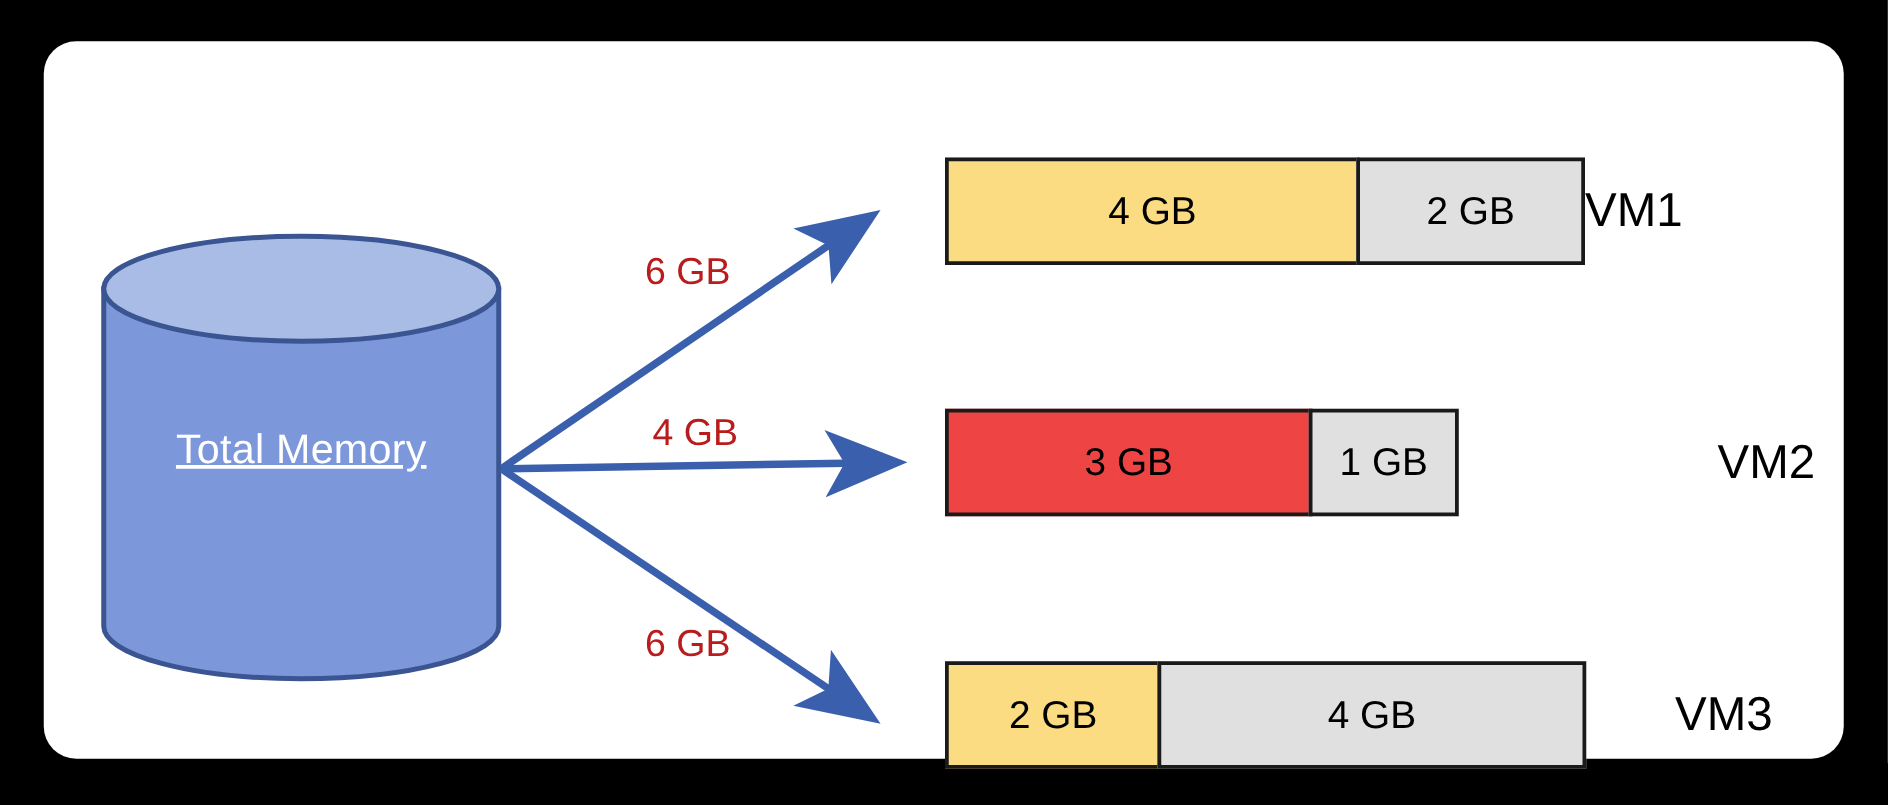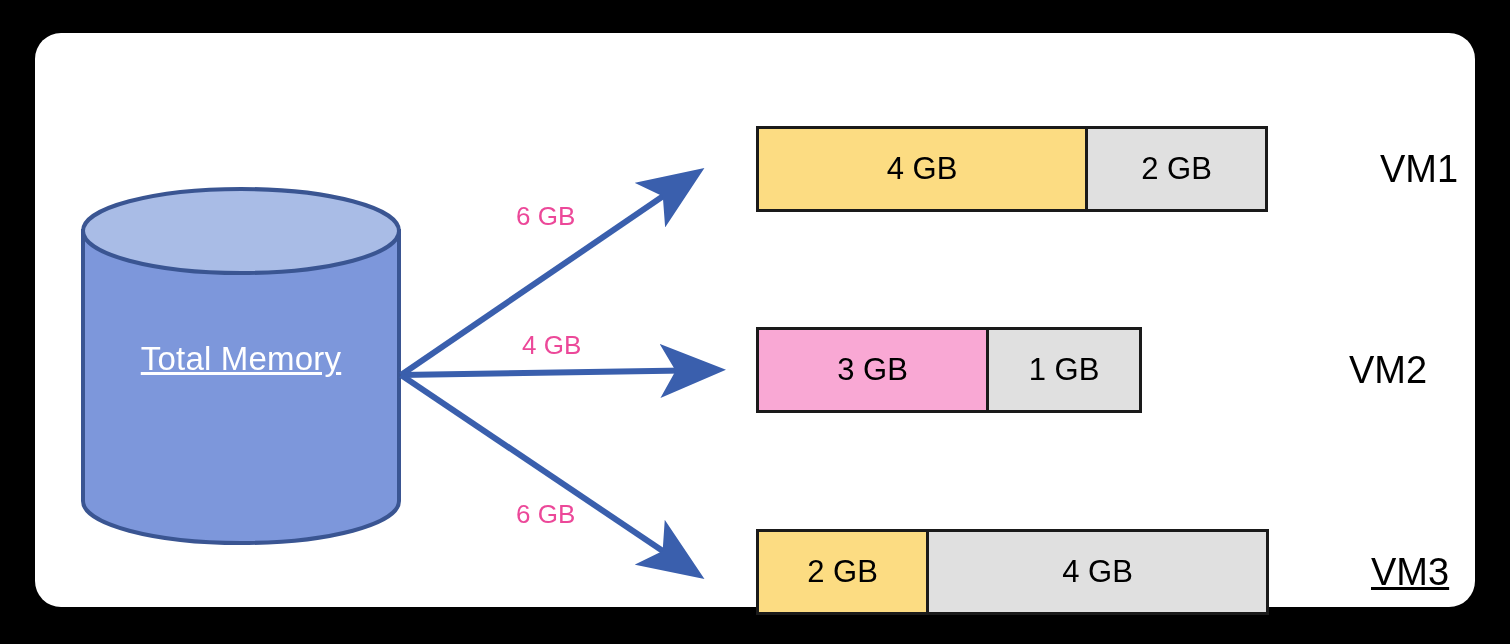--- a/index.html
+++ b/index.html
@@ -58,22 +58,22 @@
     position: absolute;
     left: 0;
     top: 0;
     width: 1510px;
     height: 644px;
     pointer-events: none;
   }
 
   .arrow-label {
     position: absolute;
-    font-size: 26px;
-    color: #ec4899;
+    font-size: 30px;
+    color: #b91c1c;
     white-space: nowrap;
   }
   #arrow-label-0 { left: 481px; top: 168px; }
   #arrow-label-1 { left: 487px; top: 297px; }
   #arrow-label-2 { left: 481px; top: 466px; }
 
   
   .vm-row {
     position: absolute;
     display: flex;
@@ -99,23 +99,23 @@
     color: #000000;
     white-space: nowrap;
   }
   .seg + .seg { margin-left: -3px; }
 
   .vm-name {
     font-size: 38px;
     color: #000000;
     white-space: nowrap;
   }
-  #vm-name-0 { margin-left: 112px; }
+  #vm-name-0 { }
   #vm-name-1 { margin-left: 207px; }
-  #vm-name-2 { margin-left: 102px; text-decoration: underline; }
+  #vm-name-2 { margin-left: 71px; }
 </style>
 </head>
 <body>
 
 <div id="stage">
   <div id="card">
 
     <div id="cylinder">
       <svg width="324" height="362" viewBox="0 0 324 362" xmlns="http://www.w3.org/2000/svg">
         <path d="M4,46 L4,316 A158,42 0 0 0 320,316 L320,46 Z" fill="#7d97db" stroke="#3a5592" stroke-width="4"></path>
@@ -142,22 +142,22 @@
     <div class="vm-row" id="vm-row-0">
       <div class="vm-bar">
         <div class="seg" style="width: 332px; background: rgb(252, 220, 130); border-color: rgb(26, 26, 26);">4 GB</div>
         <div class="seg" style="width: 183px; background: rgb(224, 224, 224); border-color: rgb(26, 26, 26);">2 GB</div>
       </div>
       <div class="vm-name" id="vm-name-0">VM1</div>
     </div>
 
     <div class="vm-row" id="vm-row-1">
       <div class="vm-bar">
-        <div class="seg" style="width: 233px; background: #f9a8d4; border-color: rgb(26, 26, 26);">3 GB</div>
-        <div class="seg" style="width: 156px; background: rgb(224, 224, 224); border-color: rgb(26, 26, 26);">1 GB</div>
+        <div class="seg" style="width: 294px; background: #ef4444; border-color: rgb(26, 26, 26);">3 GB</div>
+        <div class="seg" style="width: 120px; background: rgb(224, 224, 224); border-color: rgb(26, 26, 26);">1 GB</div>
       </div>
       <div class="vm-name" id="vm-name-1">VM2</div>
     </div>
 
     <div class="vm-row" id="vm-row-2">
       <div class="vm-bar">
         <div class="seg" style="width: 173px; background: rgb(252, 220, 130); border-color: rgb(26, 26, 26);">2 GB</div>
         <div class="seg" style="width: 343px; background: rgb(224, 224, 224); border-color: rgb(26, 26, 26);">4 GB</div>
       </div>
       <div class="vm-name" id="vm-name-2">VM3</div>

